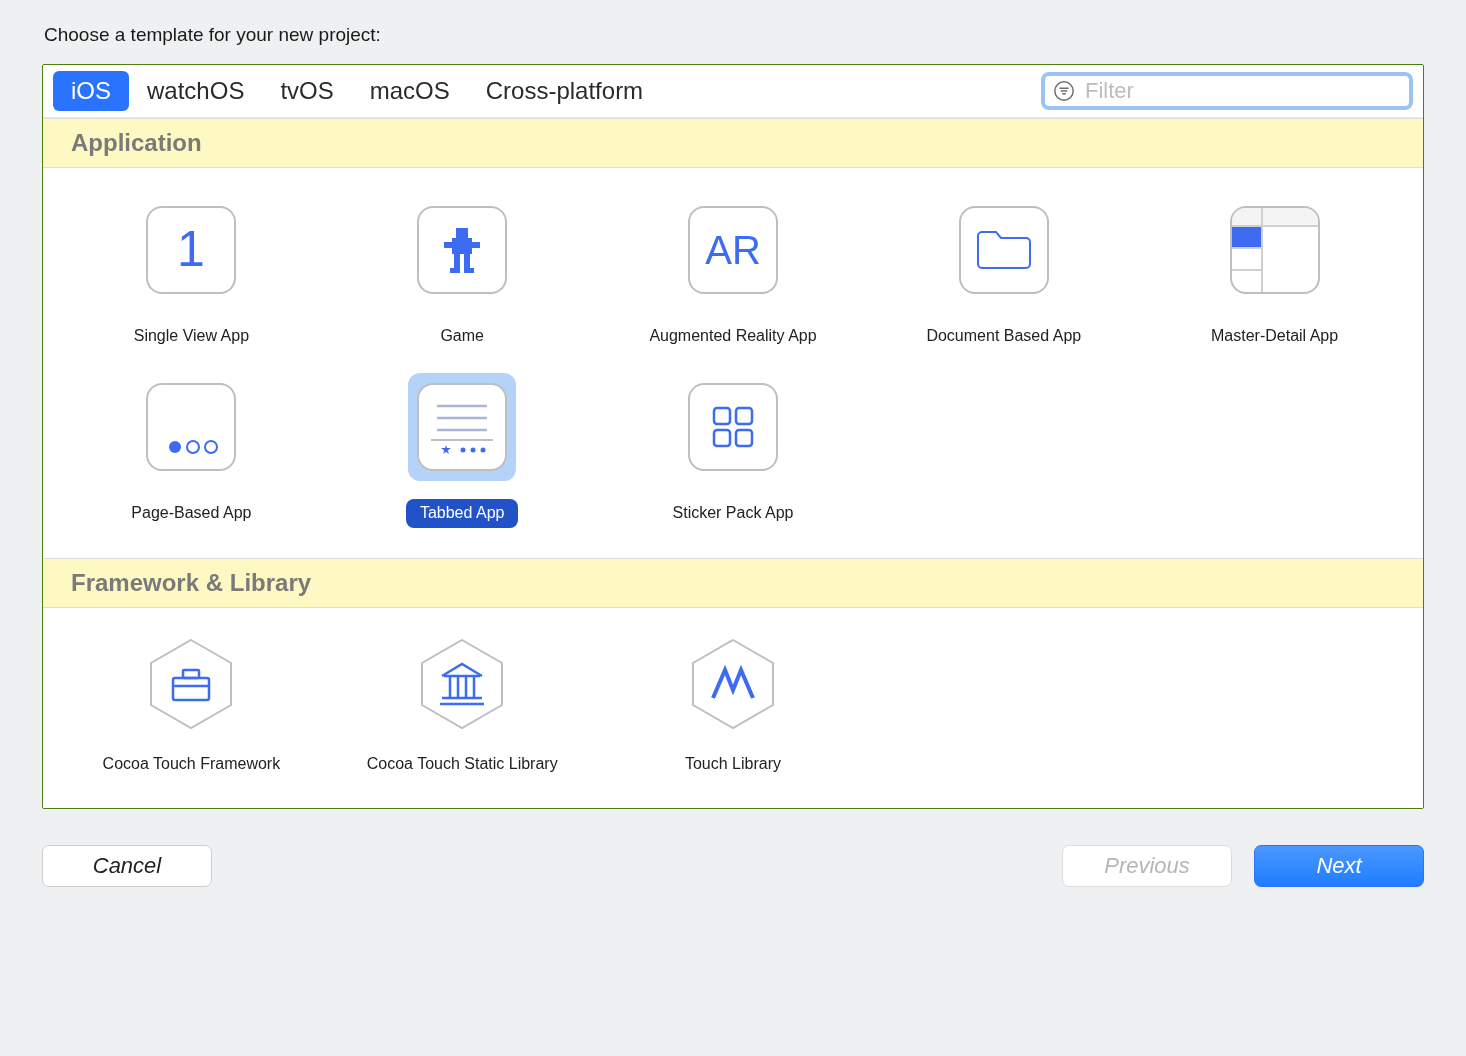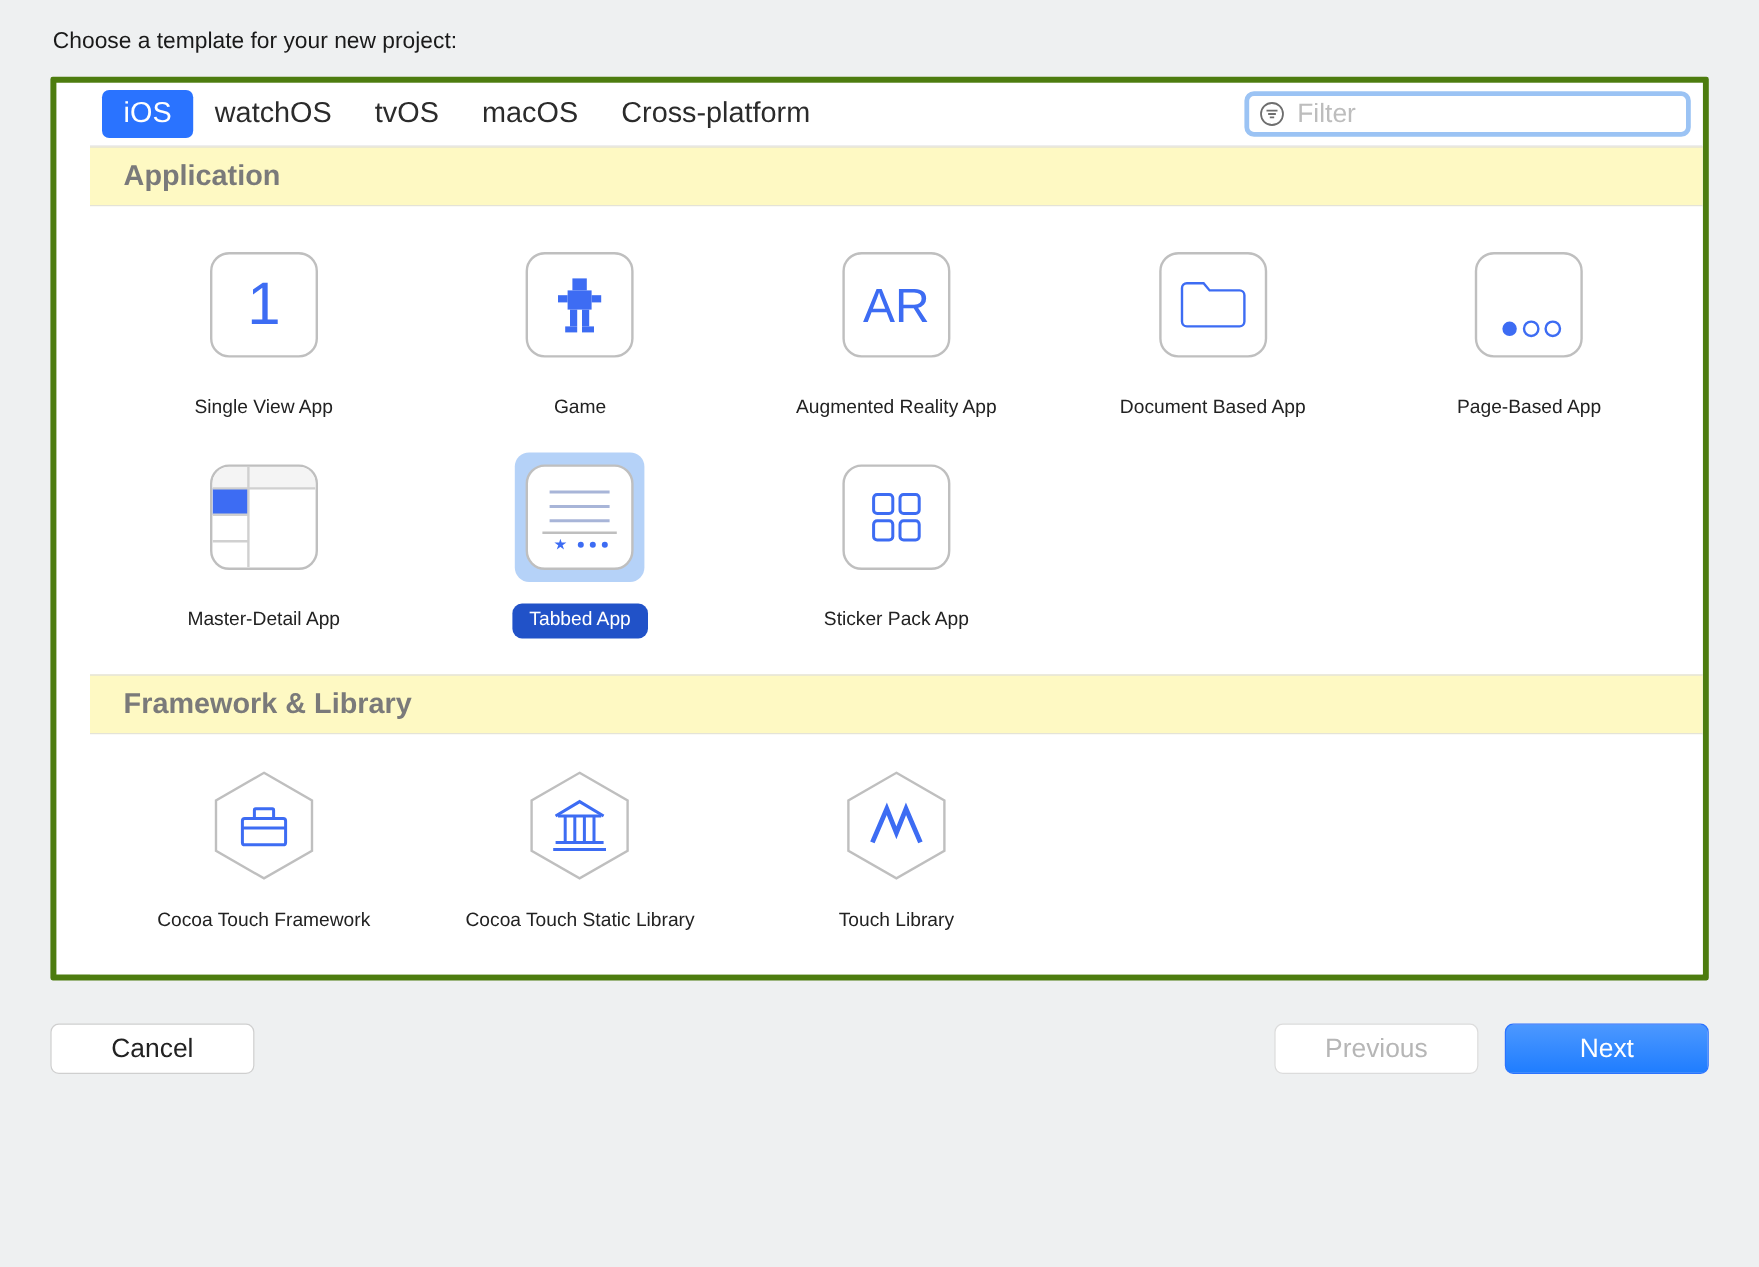--- a/index.html
+++ b/index.html
@@ -4,21 +4,21 @@
 <style>
   * { box-sizing: border-box; }
   html, body { margin: 0; padding: 0; font-family: -apple-system, "Helvetica Neue", Arial, sans-serif; background: #eef0f1; }
   .window {
     width: 1466px; height: 1056px; margin: 0 auto; background: #eef0f1; padding: 18px 42px 28px 42px;
   }
   .title {
     font-size: 19px; color: #1a1a1a; margin: 6px 0 18px 2px; font-weight: 400;
   }
   .panel {
-    background: #ffffff; border: 5px solid #4d7c0f; border-radius: 2px; overflow: hidden; padding-left: 28px;
+    background: #ffffff; border: 1px solid #4d7c0f; border-radius: 2px; overflow: hidden;
   }
   .tabbar {
     display: flex; align-items: center; padding: 6px 10px; gap: 8px; border-bottom: 1px solid #eaeaea;
     background: #fff;
   }
   .tablist { display: flex; align-items: center; gap: 0; }
   .tab {
     padding: 6px 18px; font-size: 24px; color: #2b2b2b; border-radius: 6px; cursor: default;
   }
   .tab.active { background: #2a73ff; color: #fff; }
@@ -59,21 +59,21 @@
     font-size: 16px; color: #222; padding: 4px 14px; border-radius: 8px; line-height: 1.3;
   }
   .label.selected { background: #2152c8; color: #fff; font-weight: 400; }
 
   .hex {
     width: 96px; height: 96px; display: flex; align-items: center; justify-content: center;
     margin-bottom: 18px;
   }
 
   .footer {
-    display: flex; align-items: flex-end; margin-top: 36px;
+    display: flex; align-items: flex-end; margin-top: 36px; font-style: italic;
   }
   .btn {
     min-width: 170px; height: 42px; border-radius: 7px; font-size: 22px; display: flex;
     align-items: center; justify-content: center; cursor: default;
   }
   .btn-default { background: #fff; border: 1px solid #cfcfcf; color: #222; }
   .btn-disabled { background: #fff; border: 1px solid #dcdcdc; color: #b6b6b6; }
   .btn-primary { background: linear-gradient(#4c98ff, #1f7dff); border: 1px solid #2a73ff; color: #fff; }
 </style>
 </head>
@@ -152,45 +152,45 @@
           <svg width="58" height="44" viewBox="0 0 58 44" fill="none" stroke="#3d6cf3" stroke-width="2">
             <path d="M3 10 v26 a4 4 0 0 0 4 4 h44 a4 4 0 0 0 4 -4 V14 a4 4 0 0 0 -4 -4 H26 l-5 -6 H7 a4 4 0 0 0 -4 4 z"></path>
           </svg>
         </div>
           </div>
         <div class="label">Document Based App</div>
       </div>
 
       <div class="item">
         <div class="icon-wrap">
-            <div class="icon-box">
-          <svg width="72" height="72" viewBox="0 0 72 72">
-            <circle cx="20" cy="56" r="6" fill="#3d6cf3"></circle>
-            <circle cx="38" cy="56" r="6" fill="none" stroke="#3d6cf3" stroke-width="2"></circle>
-            <circle cx="56" cy="56" r="6" fill="none" stroke="#3d6cf3" stroke-width="2"></circle>
-          </svg>
-        </div>
-          </div>
-        <div class="label">Page-Based App</div>
-      </div>
-
-      <div class="item">
-        <div class="icon-wrap">
             <div class="icon-box" style="padding:0;overflow:hidden">
           <svg width="86" height="84" viewBox="0 0 86 84">
             <rect x="0" y="0" width="86" height="18" fill="#f4f4f4"></rect>
             <rect x="0" y="18" width="30" height="22" fill="#3d6cf3"></rect>
             <line x1="30" y1="0" x2="30" y2="84" stroke="#d0d0d0" stroke-width="2"></line>
             <line x1="0" y1="18" x2="86" y2="18" stroke="#d0d0d0" stroke-width="2"></line>
             <line x1="0" y1="40" x2="30" y2="40" stroke="#d0d0d0" stroke-width="2"></line>
             <line x1="0" y1="62" x2="30" y2="62" stroke="#d0d0d0" stroke-width="2"></line>
           </svg>
         </div>
           </div>
         <div class="label">Master-Detail App</div>
+      </div>
+
+      <div class="item">
+        <div class="icon-wrap">
+            <div class="icon-box">
+          <svg width="72" height="72" viewBox="0 0 72 72">
+            <circle cx="20" cy="56" r="6" fill="#3d6cf3"></circle>
+            <circle cx="38" cy="56" r="6" fill="none" stroke="#3d6cf3" stroke-width="2"></circle>
+            <circle cx="56" cy="56" r="6" fill="none" stroke="#3d6cf3" stroke-width="2"></circle>
+          </svg>
+        </div>
+          </div>
+        <div class="label">Page-Based App</div>
       </div>
 
       <div class="item">
         <div class="icon-wrap selected">
             <div class="icon-box">
           <svg width="70" height="70" viewBox="0 0 70 70">
             <line x1="10" y1="14" x2="60" y2="14" stroke="#a8b5d8" stroke-width="2.5"></line>
             <line x1="10" y1="26" x2="60" y2="26" stroke="#a8b5d8" stroke-width="2.5"></line>
             <line x1="10" y1="38" x2="60" y2="38" stroke="#a8b5d8" stroke-width="2.5"></line>
             <line x1="4" y1="48" x2="66" y2="48" stroke="#bfbfbf" stroke-width="2"></line>

